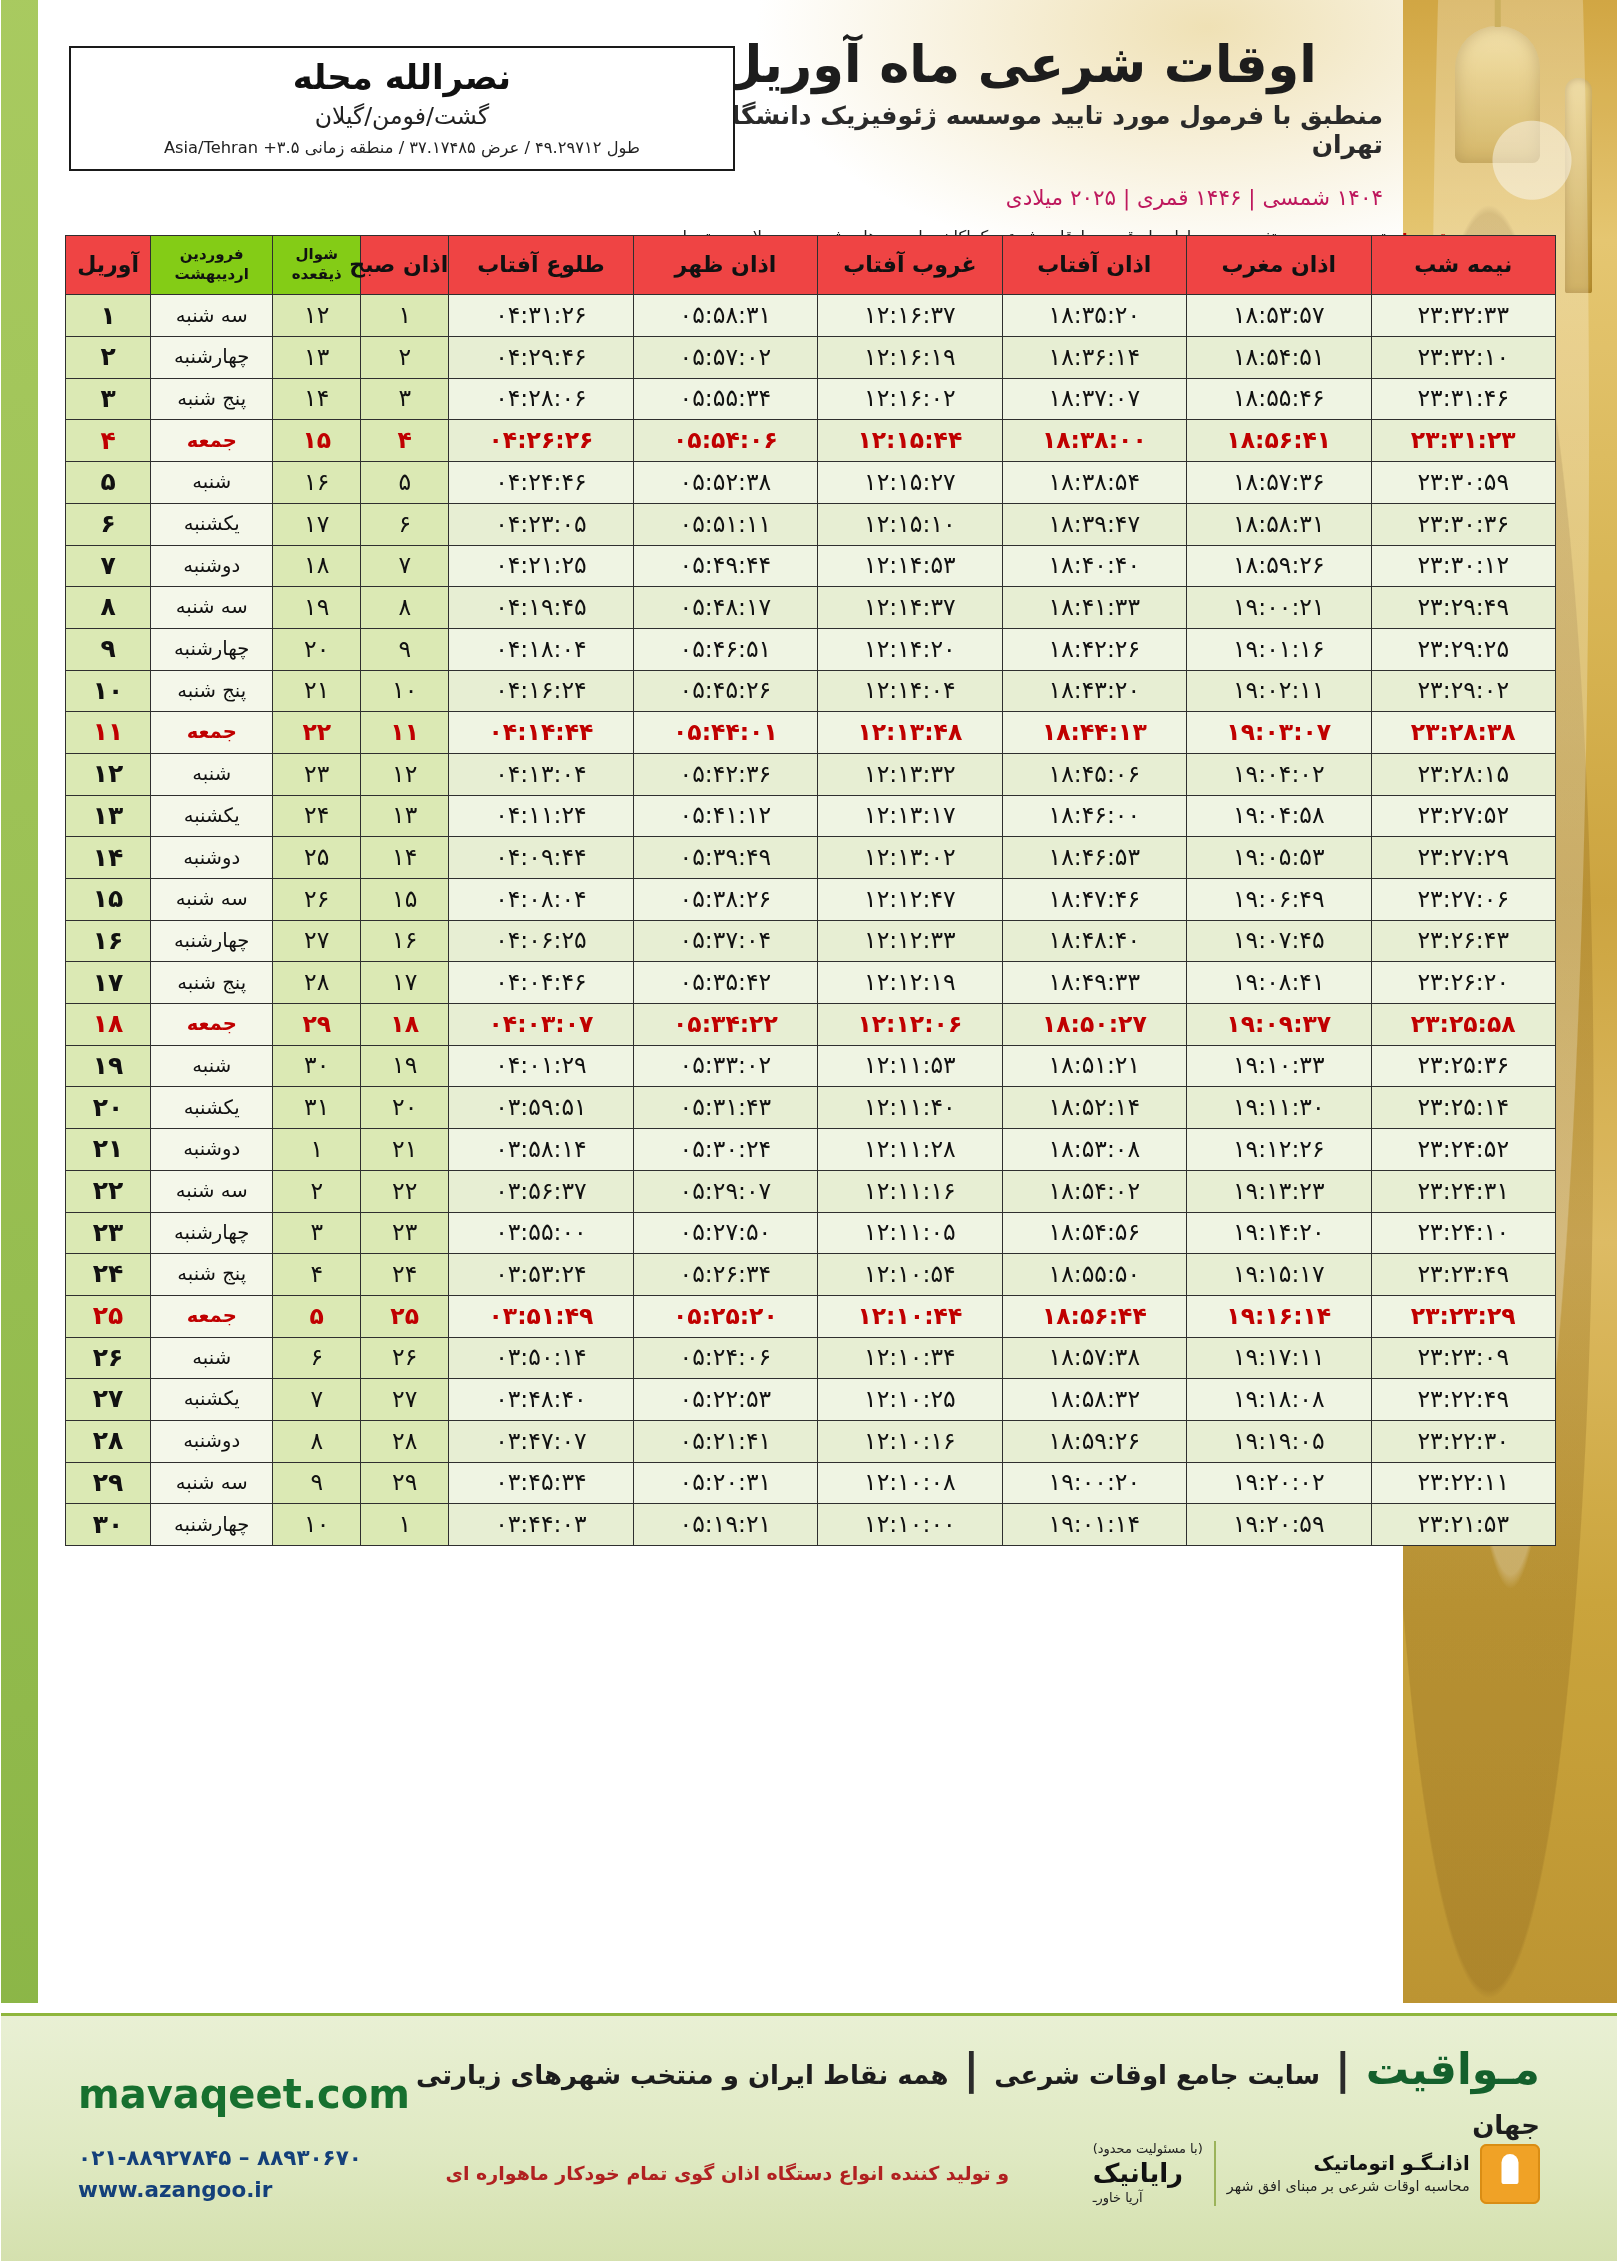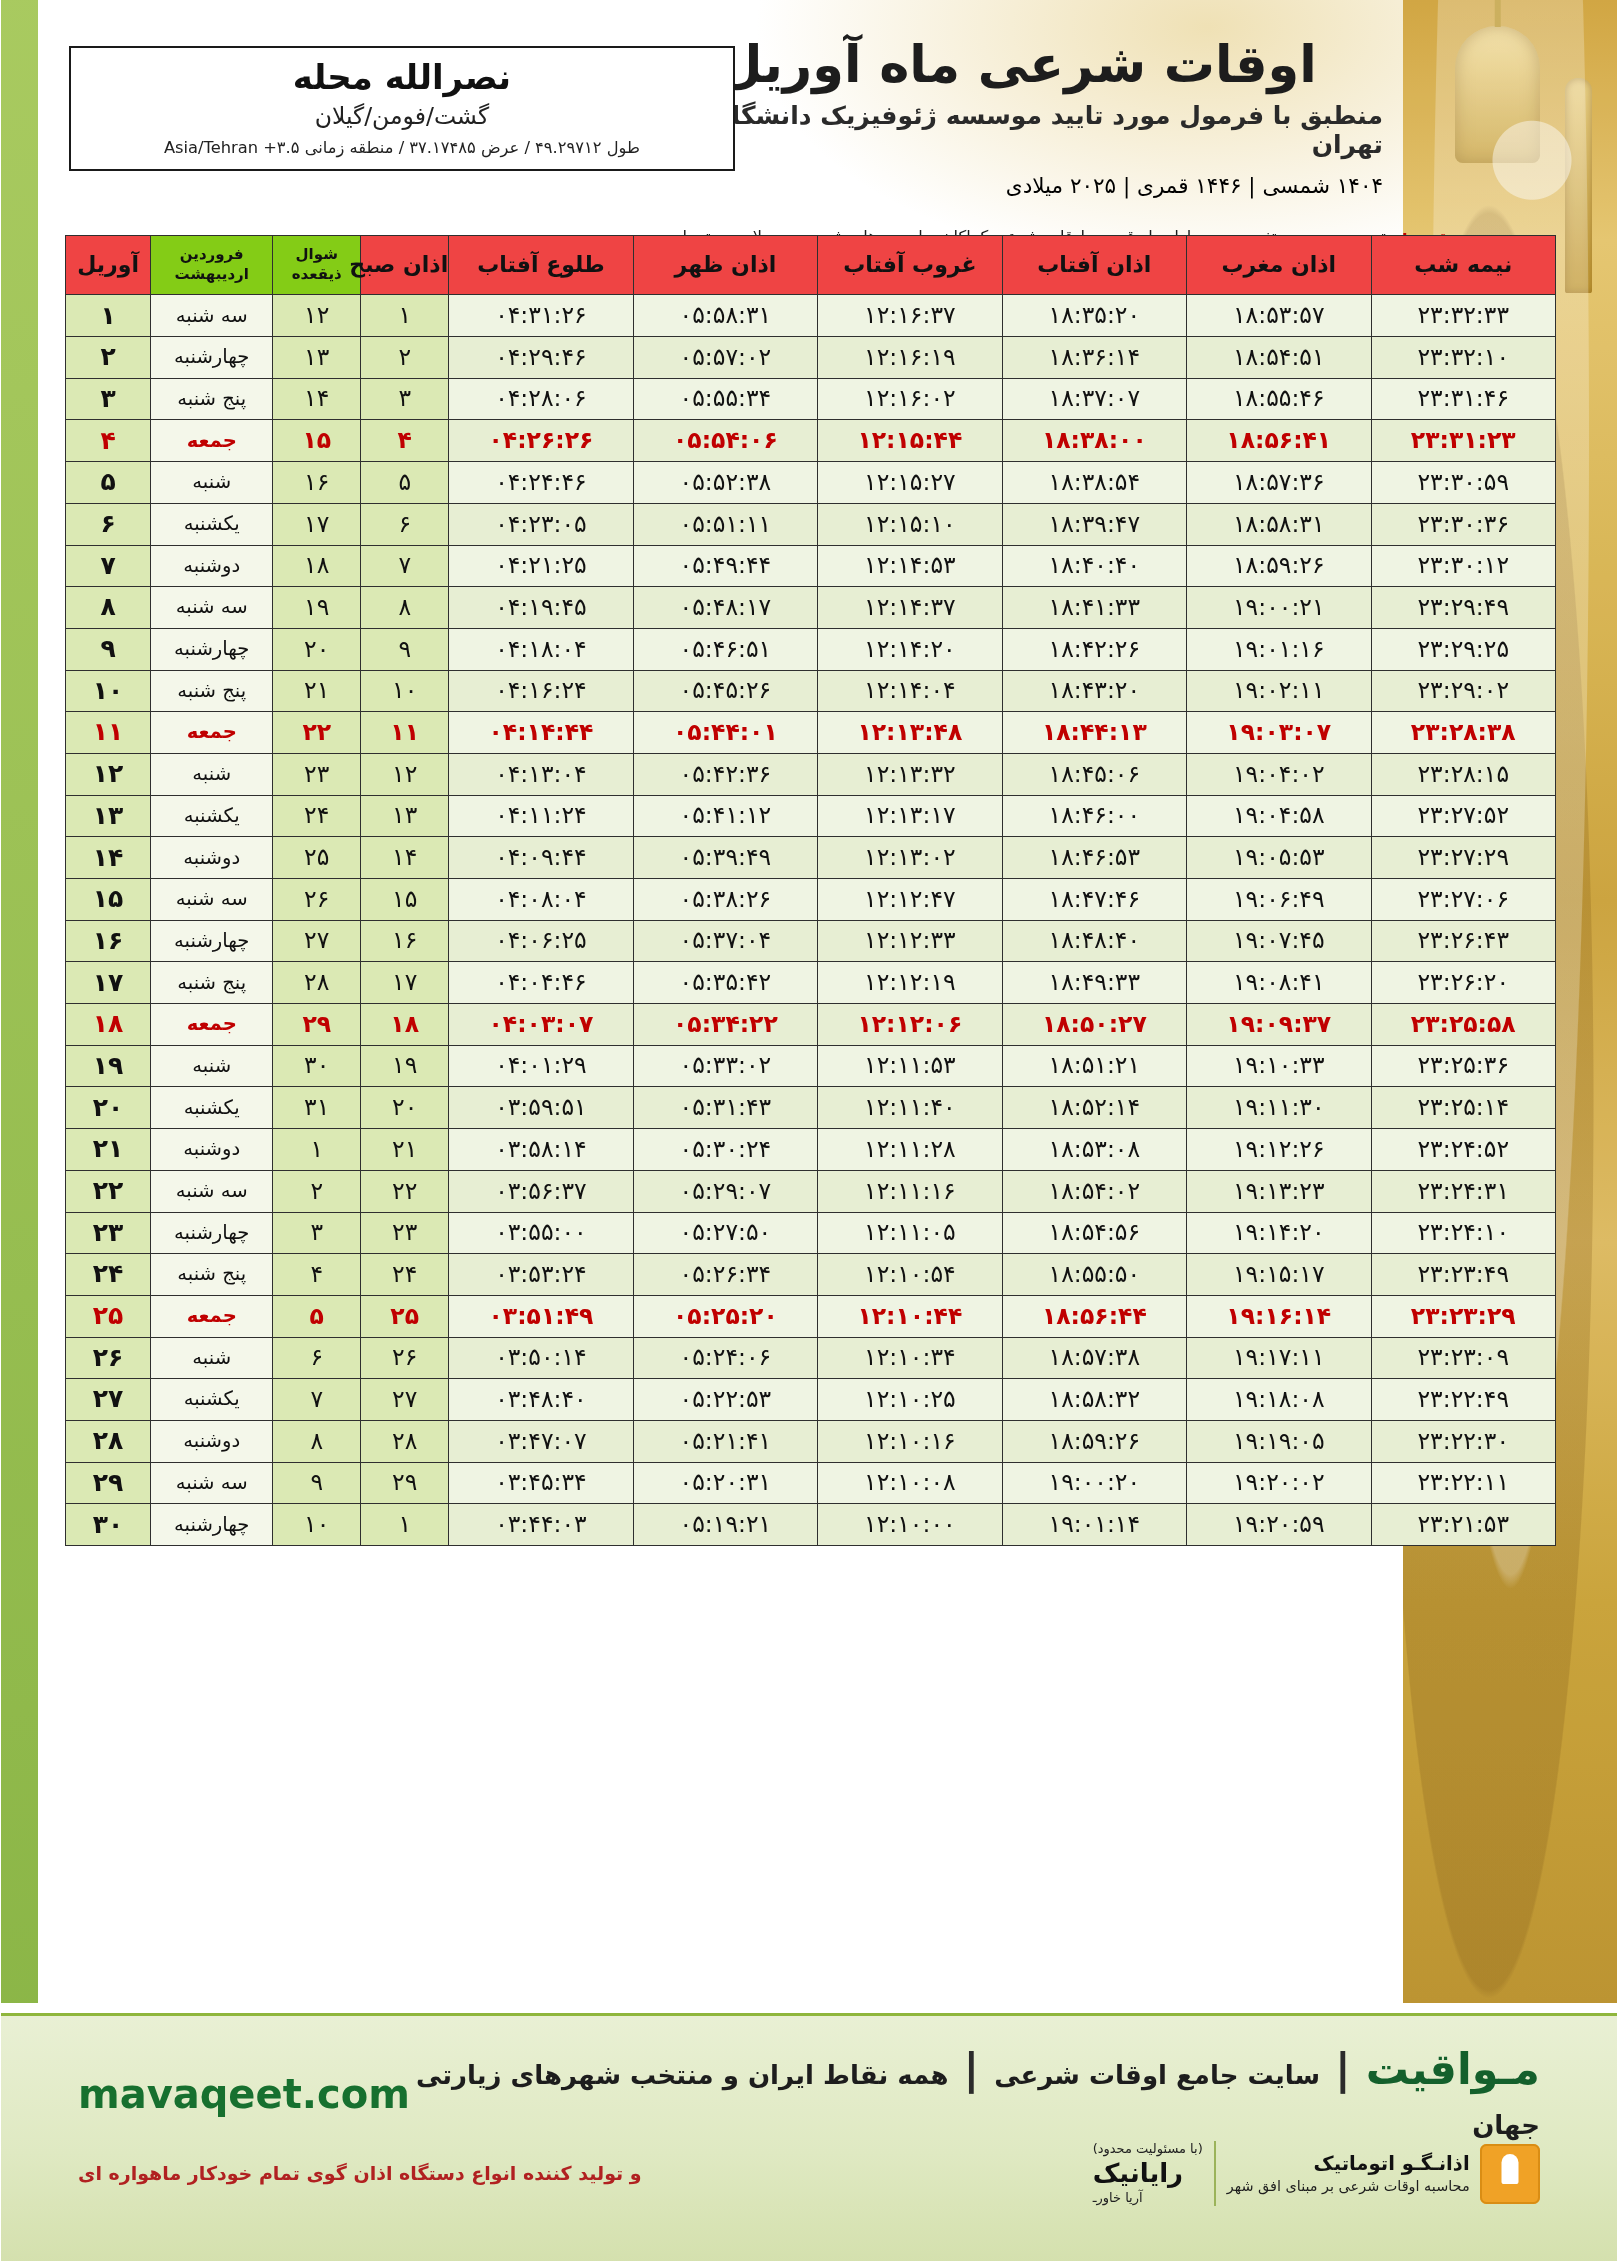--- a/index.html
+++ b/index.html
@@ -61,21 +61,21 @@
   }
   .h-title{
     font-size:51px;font-weight:bold;color:#1d1d1d;line-height:1.05;
     letter-spacing:-0.7px;
     text-align:center;
   }
   .h-sub{
     margin-top:9px;font-size:25px;font-weight:bold;color:#2a2a2a;
   }
   .h-dates{
-    margin-top:14px;font-size:21.5px;color:#000000;
+    margin-top:26px;font-size:21.5px;color:#be185d;
   }
 
   
   .locbox{
     position:absolute;top:46px;left:69px;width:633px;
     border:2px solid #1a1a1a;background:#ffffff;
     padding:9px 14.4px 11.7px 14.4px;text-align:center;
   }
   .loc-name{font-size:34px;font-weight:bold;color:#111;}
   .loc-path{font-size:23.5px;color:#222;margin-top:5.2px;}
@@ -624,15 +624,19 @@
       <div class="rayaneek">
         <div>(با مسئولیت محدود)</div>
         <div class="big">رایانیک</div>
         <div>آریا
 خاورـ</div>
       </div>
     </div>
     <div class="f-center">
       <div>و تولید کننده انواع دستگاه اذان گوی تمام خودکار ماهواره ای</div>
     </div>
+    <div class="f-contact">
+      <div>۰۲۱-۸۸۹۲۷۸۴۵ – ۸۸۹۳۰۶۷۰</div>
+      <div>www.azangoo.ir</div>
+    </div>
   </div>
 </div>
 
 
 </body></html>

